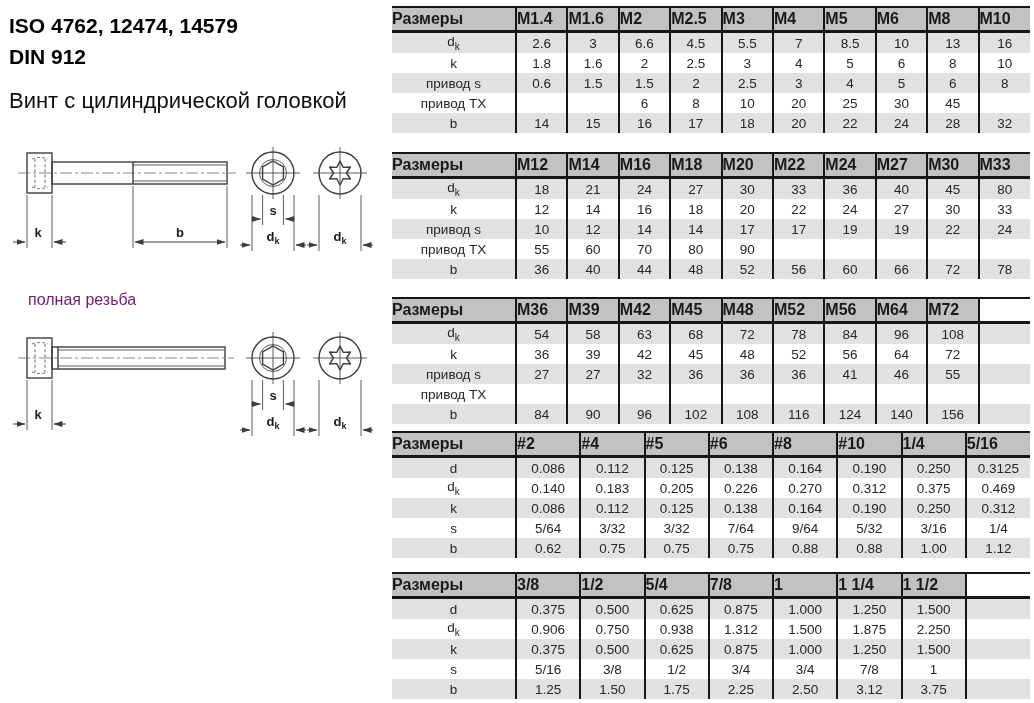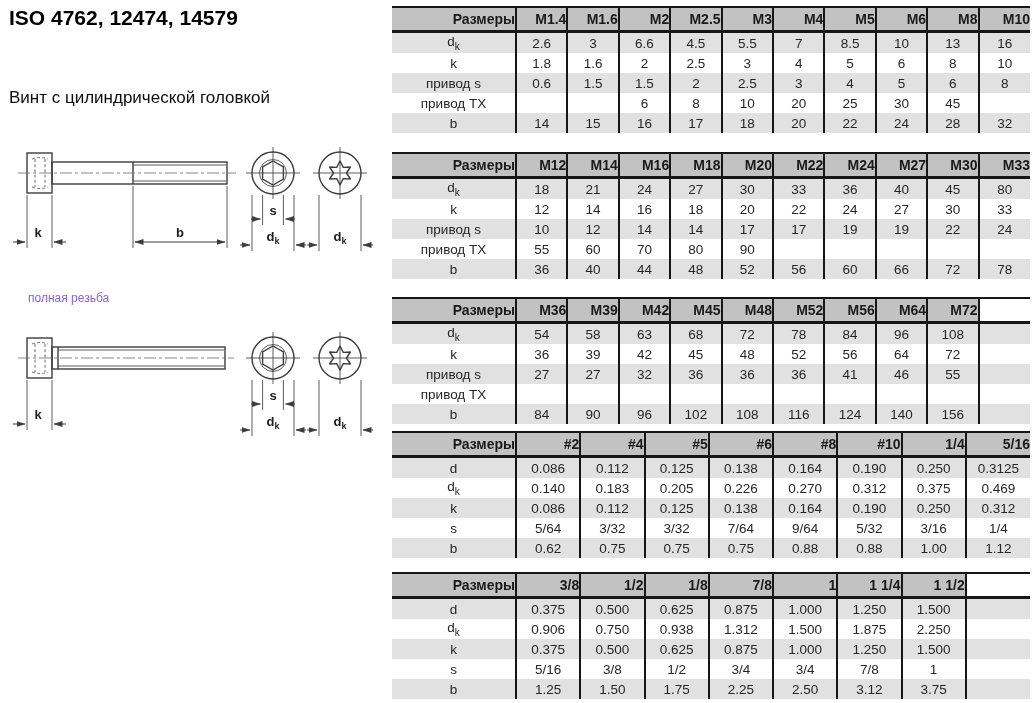--- a/index.html
+++ b/index.html
@@ -2,58 +2,59 @@
 <html><head>
 <meta charset="utf-8">
 <style>
   html,body { margin:0; padding:0; }
   body {
     width:1034px; height:703px; background:#ffffff; overflow:hidden;
     font-family:"Liberation Sans", sans-serif; color:#262626; position:relative;
   }
   
   .left-pane { position:absolute; left:0; top:0; width:392px; height:703px; }
-  .title-block { position:absolute; left:9px; top:2px; }
+  .title-block { position:absolute; left:9px; top:10px; }
   .title-line { font-size:21px; font-weight:bold; color:#000; line-height:31px; white-space:nowrap; }
-  .subtitle { position:absolute; left:9px; top:88px; font-size:17px; color:#0d0d0d; white-space:nowrap; }
-  .full-thread-label { position:absolute; left:28px; top:291px; font-size:12px; color:#8b5cf6; }
+  .subtitle { position:absolute; left:9px; top:88px; font-size:22px; color:#0d0d0d; white-space:nowrap; }
+  .full-thread-label { position:absolute; left:28px; top:291px; font-size:16px; color:#701a75; }
   svg.drawing { position:absolute; }
   #drawing1 { left:10px; top:145px; }
   #drawing2 { left:10px; top:316px; }
   .dline  { stroke:#3d3d3d; stroke-width:1.4; fill:none; }
   .thin   { stroke:#4a4a4a; stroke-width:0.9; fill:none; }
   .hidden-line { stroke:#5a5a5a; stroke-width:0.9; fill:none; stroke-dasharray:3 2.2; }
   .centerline  { stroke:#6a6a6a; stroke-width:0.8; fill:none; stroke-dasharray:12 3 3 3; }
   .dimline { stroke:#3d3d3d; stroke-width:1; fill:none; }
   text.dim-label { font-family:"Liberation Sans", sans-serif; font-size:13px; font-weight:bold; fill:#1c1c1c; }
   tspan.subscript { font-size:9px; }
   
   .tables-panel { position:absolute; left:392px; top:0; width:638px; }
   table.dim-table { border-collapse:collapse; table-layout:fixed; width:638px; border-top:2px solid #161616; }
   table.dim-table th {
-    background:#c2c2c2; font-weight:bold; font-size:14px; height:22px;
-    border-bottom:3px solid #161616; padding:0; text-align:right; color:#1a1a1a;
+    background:#c2c2c2; font-weight:bold; font-size:16px; height:22px;
+    border-bottom:3px solid #161616; padding:0; text-align:left; color:#1a1a1a;
   }
   table.dim-table td { font-size:13.5px; height:20px; padding:0; text-align:center; color:#262626; }
   table.dim-table td + td, table.dim-table th + th { border-left:2px solid #161616; }
   table.dim-table tbody tr:nth-child(odd) td { background:#e1e1e1; }
   table.dim-table td.empty-cell, table.dim-table th.empty-cell { background:#ffffff; }
   table.dim-table sub { font-size:10px; }
   #t0 { margin-top:6px; }
   #t1 { margin-top:19px; }
   #t2 { margin-top:18px; }
   #t3 { margin-top:7px; }
   #t4 { margin-top:14px; }
 </style>
 </head>
 <body>
 
 <div class="left-pane">
   <div class="title-block">
     <div class="title-line">ISO 4762, 12474, 14579</div>
+    <div class="title-line">DIN 912</div>
   </div>
   <div class="subtitle">Винт с цилиндрической головкой</div>
 
   <svg id="drawing1" class="drawing" width="372" height="118" viewBox="0 0 372 118" xmlns="http://www.w3.org/2000/svg">
     <defs>
       <marker id="ah1" markerWidth="9" markerHeight="7" refX="8.5" refY="3" orient="auto" markerUnits="userSpaceOnUse">
         <path d="M0,0 L9,3 L0,6 z" fill="#3d3d3d"></path>
       </marker>
     </defs>
 
@@ -557,21 +558,21 @@
         <col style="width: 64.25px;">
         <col style="width: 64.25px;">
         <col style="width: 64.25px;">
         <col style="width: 64.25px;">
       </colgroup>
       <thead>
         <tr>
           <th>Размеры</th>
           <th>3/8</th>
           <th>1/2</th>
-          <th>1/8</th>
+          <th>5/4</th>
           <th>7/8</th>
           <th>1</th>
           <th>1 1/4</th>
           <th>1 1/2</th>
           <th class="empty-cell"></th>
         </tr>
       </thead>
       <tbody>
         <tr>
           <td><span>d</span></td>

